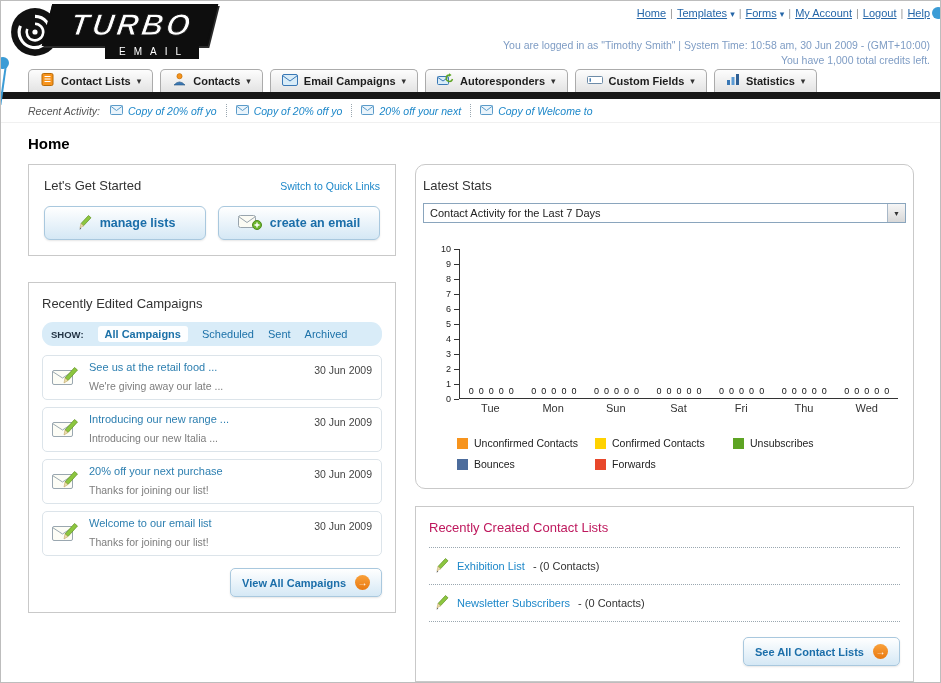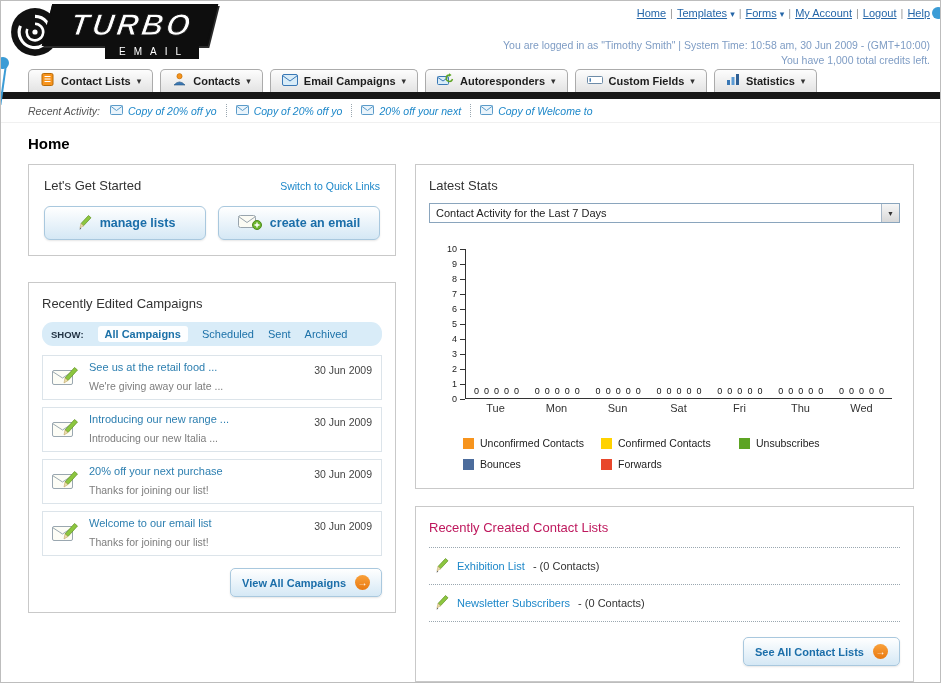--- a/index.html
+++ b/index.html
@@ -55,31 +55,31 @@
   .soft-btn { flex: 1; height: 34px; border: 1px solid #A9C8DE; border-radius: 6px; background: linear-gradient(#FFFFFF, #D5E8F5); display: flex; align-items: center; justify-content: center; gap: 8px; font-weight: bold; font-size: 12.5px; color: #1B6EA9; cursor: pointer; box-shadow: 0 1px 2px rgba(0,0,0,0.10); }
 
   
   .camp-panel { padding: 13px 13px 15px; }
   .camp-title { font-size: 13px; color: #333; margin-bottom: 11px; }
   .filter-bar { background: #D9ECF8; display: flex; align-items: center; gap: 14px; padding: 4px 9px; border-radius: 11px; }
   .show-label { font-size: 9.5px; font-weight: bold; color: #223344; }
   .filter { font-size: 11px; color: #1C71A8; cursor: pointer; }
   .filter.active { background: rgba(255,255,255,0.95); border-radius: 3px; padding: 2px 7px; font-weight: bold; }
   .camp-list { margin-top: 9px; }
-  .camp-row { border: 1px solid #DCE4EA; border-radius: 0; padding: 5px 9px; display: flex; gap: 9px; margin-bottom: 7px; min-height: 38px; align-items: center; }
+  .camp-row { border: 1px solid #DCE4EA; border-radius: 5px; padding: 5px 9px; display: flex; gap: 9px; margin-bottom: 7px; min-height: 38px; align-items: center; }
   .camp-text { flex: 1; }
   .camp-link { display: block; font-size: 11px; color: #2D7FB0; margin-bottom: 3px; cursor: pointer; }
   .camp-sub { font-size: 10.5px; color: #7D7D7D; }
   .camp-date { align-self: flex-start; margin-top: 3px; font-size: 10.5px; color: #444; }
   .view-all-row { display: flex; justify-content: flex-end; margin-top: 12px; }
   .pill-btn { display: inline-flex; align-items: center; gap: 9px; border: 1px solid #A9C8DE; border-radius: 5px; background: linear-gradient(#FFFFFF, #D5E8F5); padding: 6px 11px; font-weight: bold; font-size: 11px; color: #1B6EA9; cursor: pointer; box-shadow: 0 1px 2px rgba(0,0,0,0.10); }
   .arrow-circle { width: 15px; height: 15px; border-radius: 50%; background: linear-gradient(#F9A13B, #E97911); color: #fff; display: flex; align-items: center; justify-content: center; font-size: 10px; font-weight: bold; }
 
   
-  .stats-panel { padding: 13px 13px 18px; }
+  .stats-panel { padding: 13px 7px 18px; border-radius: 10px; }
   .stats-title { font-size: 13px; color: #333; }
   .dropdown { margin-top: 10px; height: 20px; border: 1px solid #8AA5BD; background: #fff; display: flex; align-items: stretch; cursor: pointer; }
   .dd-text { flex: 1; display: flex; align-items: center; padding-left: 6px; font-size: 11px; color: #222; }
   .dd-btn { width: 18px; border-left: 1px solid #A8B8C8; background: linear-gradient(#F6F6F6, #D8D8D8); display: flex; align-items: center; justify-content: center; font-size: 7px; color: #333; }
 
   .chart { position: relative; margin: 26px 0 0 6px; height: 172px; }
   .yaxis { position: absolute; left: 0; top: 0; width: 30px; height: 150px; }
   .ytick { position: absolute; right: 0; display: flex; align-items: center; gap: 3px; font-size: 9px; color: #222; transform: translateY(-50%); }
   .ytick .ydash { width: 5px; height: 1px; background: #333; }
   .plot { position: absolute; left: 30px; right: 8px; top: 0; height: 150px; border-left: 1px solid #333; border-bottom: 1px solid #333; }

